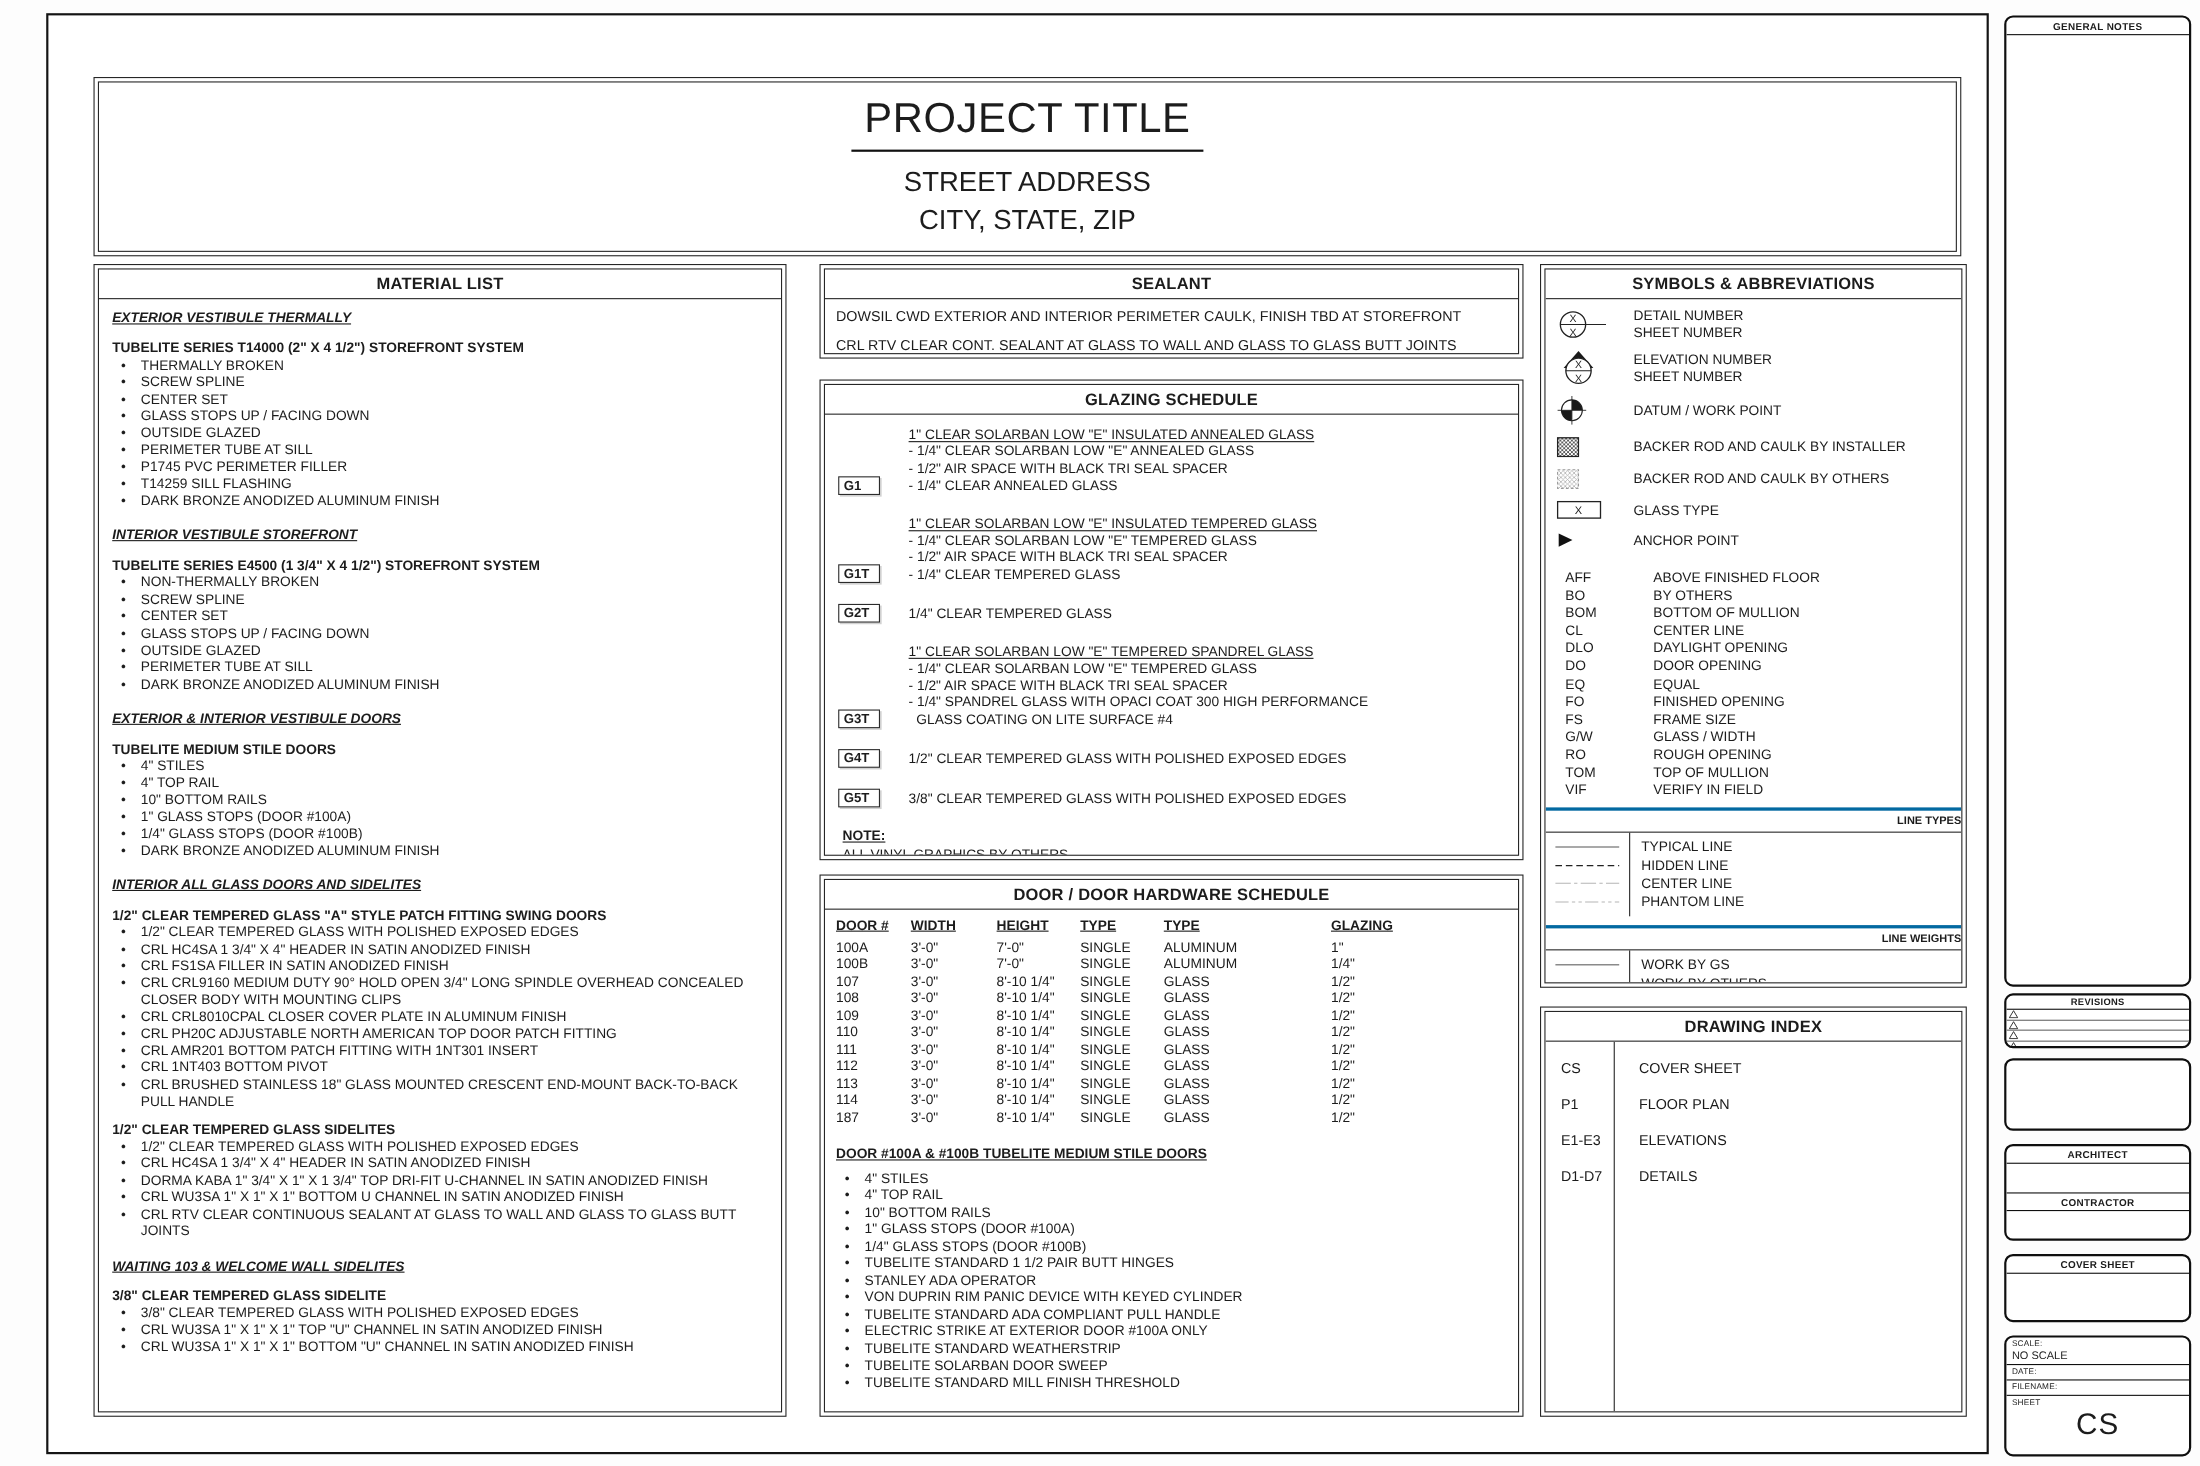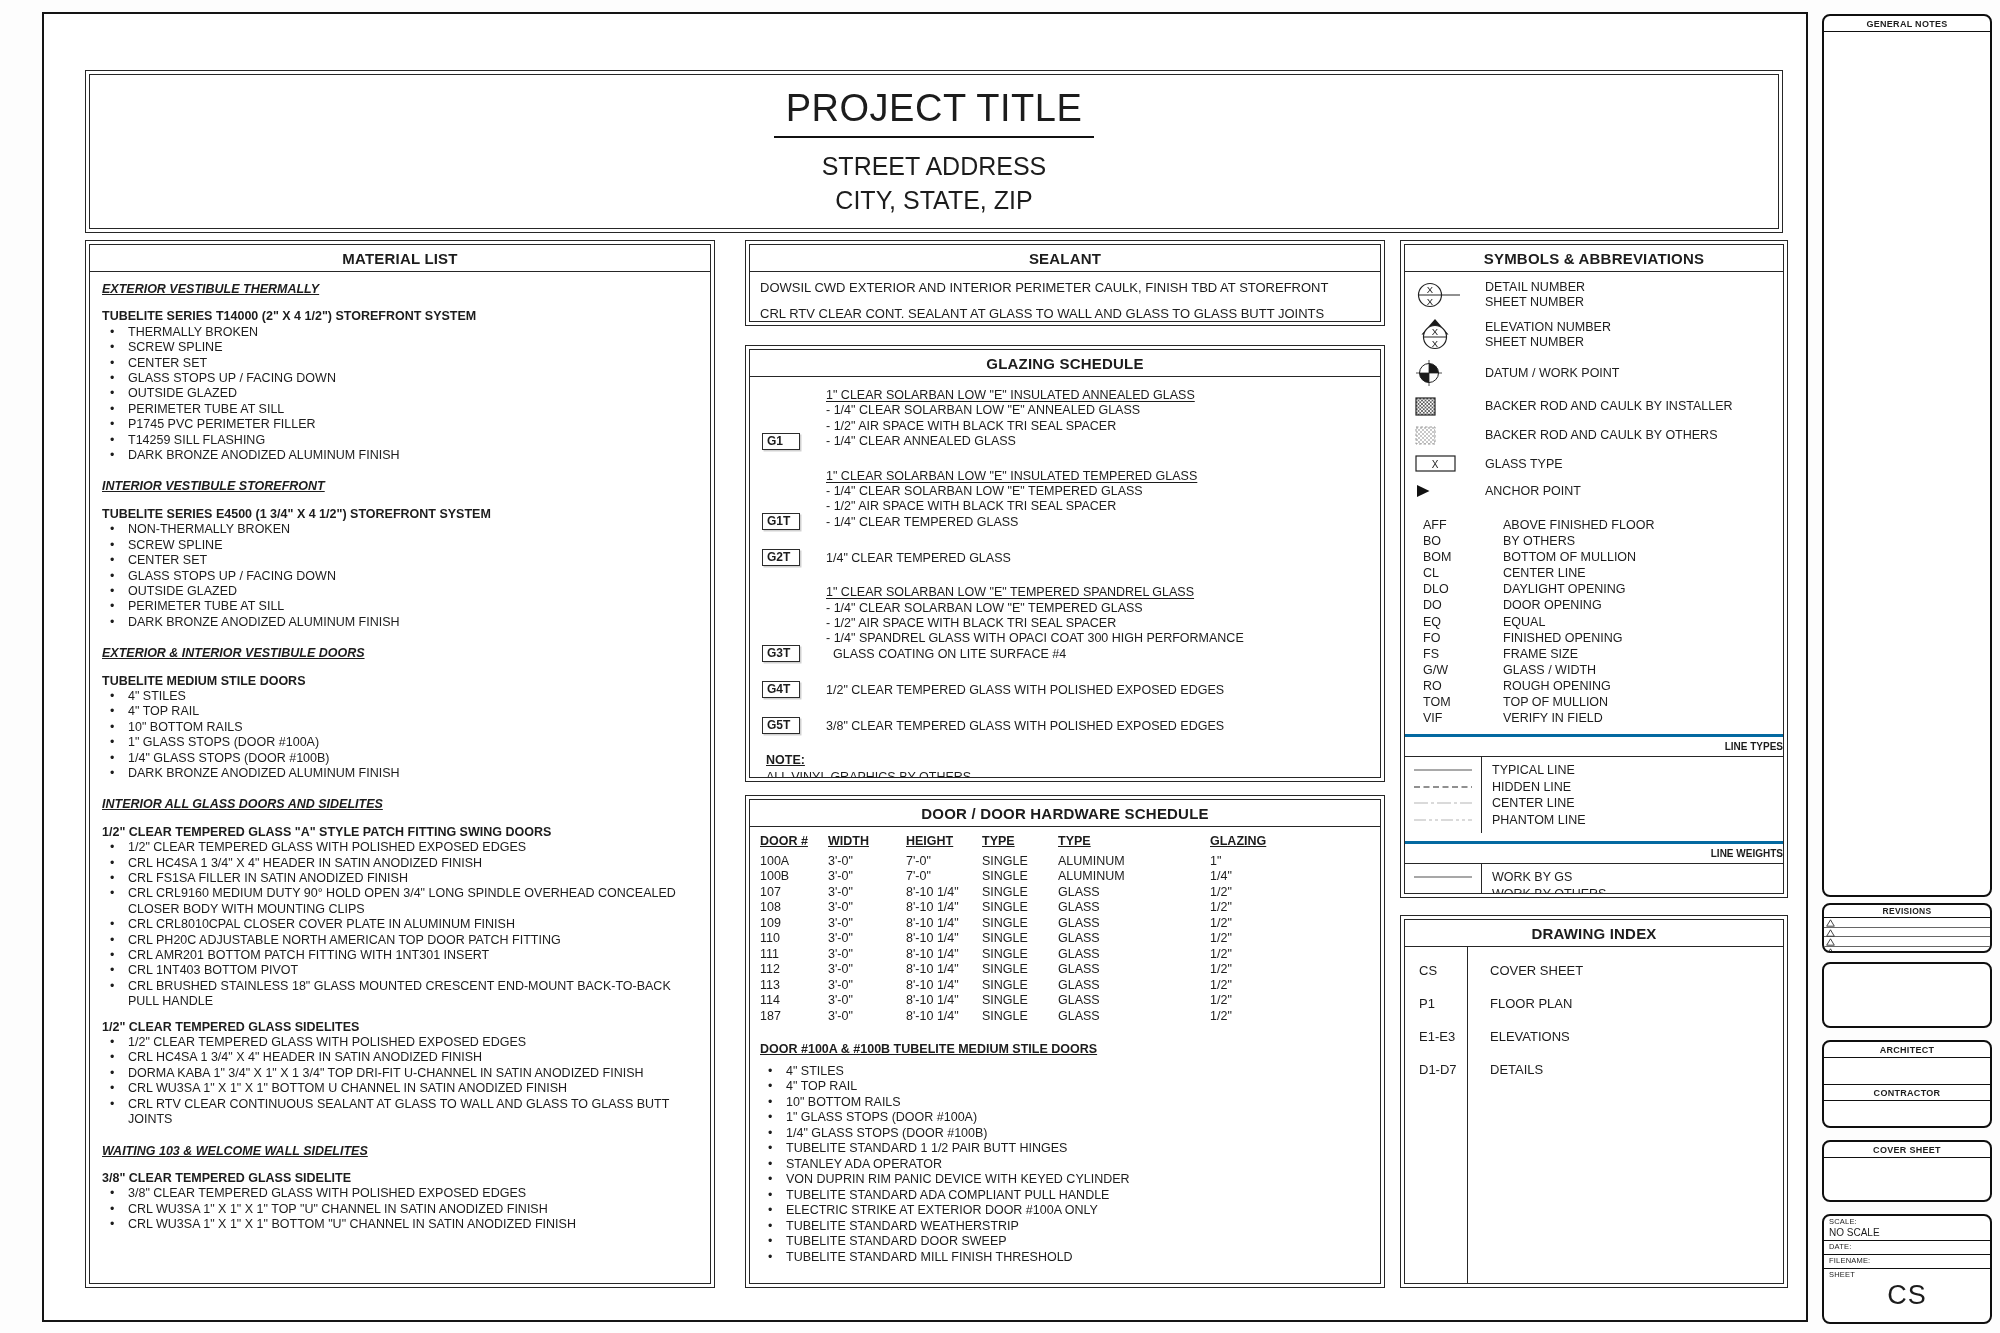--- a/index.html
+++ b/index.html
@@ -480,21 +480,21 @@
             <div class="bullet-row">
               <span class="bullet-glyph">•</span>
               <span class="bullet-text">ELECTRIC STRIKE AT EXTERIOR DOOR #100A ONLY</span>
             </div>
             <div class="bullet-row">
               <span class="bullet-glyph">•</span>
               <span class="bullet-text">TUBELITE STANDARD WEATHERSTRIP</span>
             </div>
             <div class="bullet-row">
               <span class="bullet-glyph">•</span>
-              <span class="bullet-text">TUBELITE STANDARD DOOR SWEEP</span>
+              <span class="bullet-text">TUBELITE SOLARBAN DOOR SWEEP</span>
             </div>
             <div class="bullet-row">
               <span class="bullet-glyph">•</span>
               <span class="bullet-text">TUBELITE STANDARD MILL FINISH THRESHOLD</span>
             </div>
           </div>
       </div>
     </div>
   </div>
 

